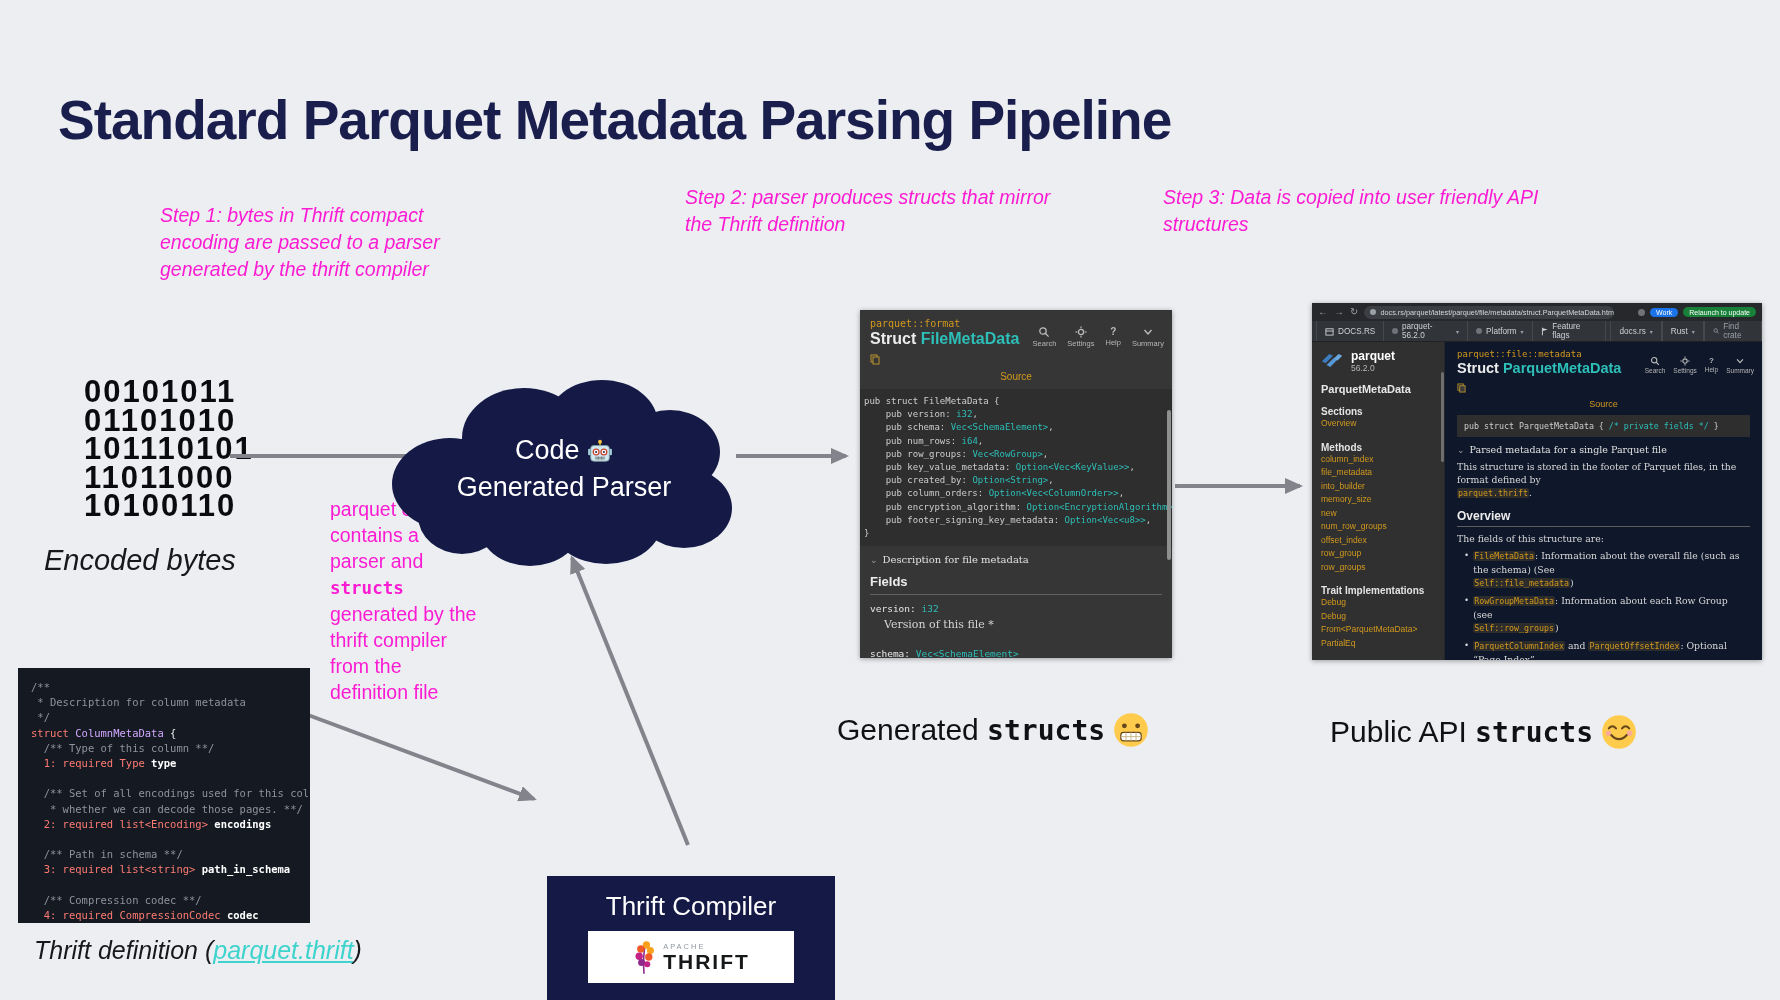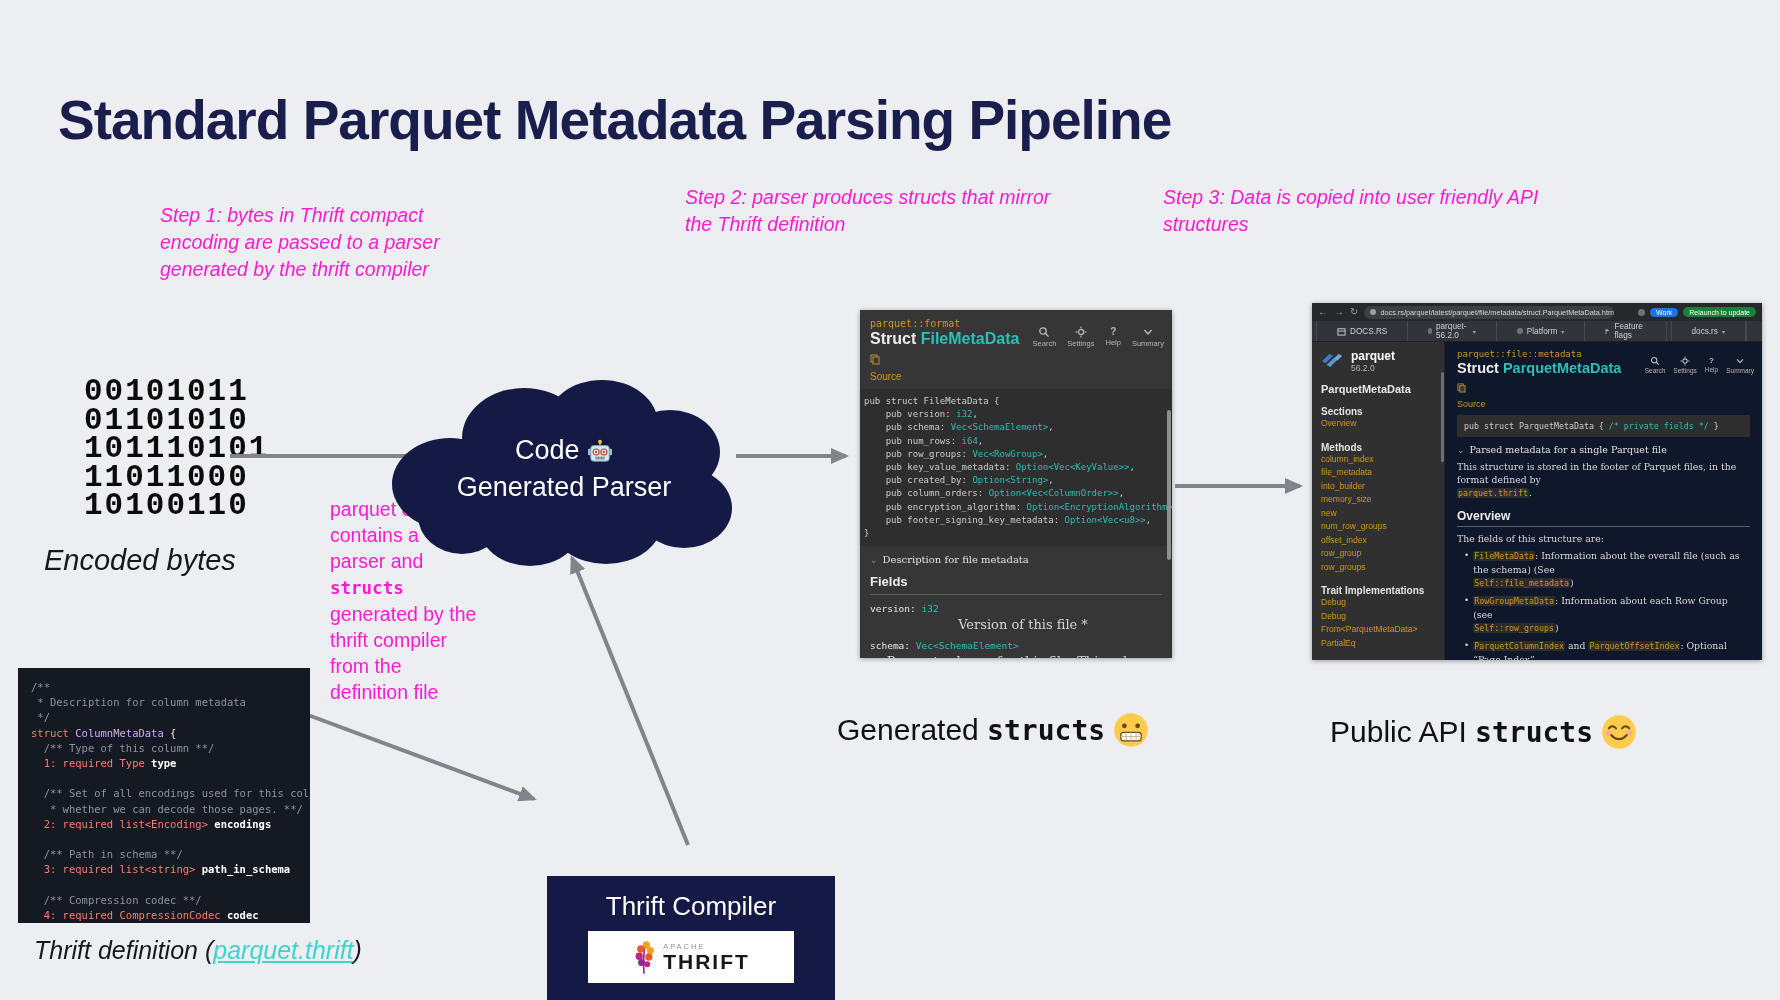--- a/index.html
+++ b/index.html
@@ -8,21 +8,21 @@
   .abs{position:absolute;}
   
   .title{left:58px;top:88px;font-size:55px;font-weight:800;letter-spacing:-1px;color:#1a1e4d;}
   .step{color:#fb1bd3;font-style:italic;font-size:19.5px;line-height:1.38;}
   .step1{left:160px;top:202px;width:330px;}
   .step2{left:685px;top:184px;width:370px;}
   .step3{left:1163px;top:184px;width:420px;}
   .note{left:330px;top:496px;width:148px;font-size:19.5px;line-height:26px;color:#fb1bd3;}
   .note .tk-code{font-family:"DejaVu Sans Mono","Liberation Mono",monospace;font-weight:700;font-size:17.5px;}
   
-  .binary{left:84px;top:378px;font-weight:800;font-size:31px;line-height:28.5px;letter-spacing:2px;color:#0b0b0d;font-family:Liberation Mono, monospace;}
+  .binary{left:84px;top:378px;font-weight:800;font-size:31px;line-height:28.5px;letter-spacing:2px;color:#0b0b0d;}
   .iblabel{font-style:italic;color:#17181b;}
   .enc-label{left:44px;top:544px;font-size:29px;}
   .tdef-label{left:34px;top:936px;font-size:25px;}
   .tdef-label .tk-link{color:#3ed3cd;text-decoration:underline;cursor:pointer;}
   
   .cloud-wrap{left:388px;top:366px;width:352px;height:214px;z-index:3;}
   .cloud-text{position:absolute;left:0;top:66px;width:100%;text-align:center;color:#fff;
               font-size:27px;line-height:37px;}
   
   .tcode{left:18px;top:668px;width:292px;height:255px;background:#141922;z-index:2;
@@ -43,51 +43,51 @@
   .shot1{left:860px;top:310px;width:312px;height:348px;background:#363636;z-index:2;
          box-shadow:0 1px 5px rgba(0,0,0,.35);padding:8px 10px;box-sizing:border-box;overflow:hidden;}
   .bc{color:#d2991d;font-size:10px;}
   .dhead{font-size:16px;font-weight:700;color:#ececec;margin-top:1px;}
   .dhead .tname{color:#2dbfb8;}
   .dtools{position:absolute;display:flex;gap:11px;}
   .dtool{display:flex;flex-direction:column;align-items:center;gap:1px;cursor:pointer;}
   .dtool .lbl{font-size:7.5px;color:#b5b5b5;}
   .shot1 .dtools{right:8px;top:16px;}
   .copy-row{margin-top:3px;}
-  .src{color:#d2991d;font-size:10px;margin-top:2px;cursor:pointer;}
+  .src{color:#d2991d;font-size:10px;margin-top:2px;cursor:pointer;text-align:center;}
   .rcode{margin:7px -10px 0;background:#2e2e2e;padding:6px 4px;white-space:pre;
          font-family:"DejaVu Sans Mono","Liberation Mono",monospace;font-size:9px;line-height:13.2px;color:#cdcdcd;}
   .rcode .tk-t{color:#2dbfb8;} .rcode .tk-p{color:#cdcdcd;}
   .toggle-row{margin-top:8px;font-size:10px;color:#e0e0e0;}
   .toggle-row .chev{color:#9a9a9a;margin-right:5px;font-size:9px;}
   .fields-h{margin-top:9px;font-size:13px;font-weight:700;color:#ececec;border-bottom:1px solid #606060;padding-bottom:5px;}
   .fsig{margin-top:8px;font-size:9.5px;color:#e8e8e8;}
   .fsig .tk-t{color:#2dbfb8;} .fsig .tk-m{color:#e8e8e8;}
-  .fdesc{margin:4px 0 8px 14px;font-size:13px;line-height:13.5px;color:#d5d5d5;text-align:center;}
+  .fdesc{margin:4px 0 16px 14px;font-size:11px;line-height:13.5px;color:#d5d5d5;}
   .vscroll{position:absolute;right:1px;width:4px;background:#8f8f8f;border-radius:2px;}
   
   .cap{font-size:30px;color:#101114;display:flex;align-items:center;gap:8px;}
   .cap .tk-p{white-space:pre;}
   .cap .tk-code{font-family:"DejaVu Sans Mono","Liberation Mono",monospace;font-weight:700;font-size:28px;}
   .cap1{left:837px;top:712px;} .cap2{left:1330px;top:714px;}
   
   .browser{left:1312px;top:303px;width:450px;height:357px;z-index:2;background:#38393b;
            box-shadow:0 1px 5px rgba(0,0,0,.35);overflow:hidden;}
   .chrome{height:18px;background:#26282b;display:flex;align-items:center;padding:0 6px;gap:6px;}
   .navg{color:#9aa0a6;font-size:10px;line-height:1;cursor:pointer;}
   .url{width:238px;height:13px;background:#3b3e42;border-radius:7px;display:flex;align-items:center;
        gap:4px;padding:0 6px;font-size:7.3px;color:#d5d6d7;overflow:hidden;white-space:nowrap;cursor:text;}
   .urldot{width:6px;height:6px;border-radius:50%;background:#9aa0a6;flex:0 0 auto;}
   .chrome-right{margin-left:auto;display:flex;align-items:center;gap:5px;}
   .cicon{width:7px;height:7px;border-radius:50%;background:#6f7378;cursor:pointer;}
   .work{background:#1a73e8;color:#fff;font-size:7px;padding:1px 6px;border-radius:7px;cursor:pointer;}
   .update{background:#188038;color:#fff;font-size:7px;padding:1.5px 6px;border-radius:7px;cursor:pointer;}
   .btoolbar{height:20px;background:#313439;display:flex;align-items:center;font-size:8.2px;color:#cfd2d6;
             border-bottom:1px solid #202124;}
-  .titem{display:flex;align-items:center;gap:4px;padding:0 20px;height:100%;border-right:1px solid #45484d;cursor:pointer;}
+  .titem{display:flex;align-items:center;gap:4px;padding:0 8px;height:100%;border-right:1px solid #45484d;cursor:pointer;}
   .titem:first-child{border-left:1px solid #45484d;margin-left:4px;}
   .tright{margin-left:auto;display:flex;height:100%;align-items:center;}
   .tright .titem{border-left:1px solid #45484d;}
   .marr{font-size:6px;color:#9aa0a6;}
   .bbody{display:flex;height:319px;}
   .bside{width:132px;background:#303030;padding:8px 9px;box-sizing:border-box;position:relative;overflow:hidden;flex:0 0 auto;}
   .slogo-row{display:flex;gap:6px;align-items:flex-start;}
   .sname{font-size:12px;font-weight:700;color:#fff;line-height:1.1;}
   .sver{font-size:8.5px;color:#b7b7b7;}
   .spage{font-size:11px;font-weight:700;color:#e8e8e8;margin-top:10px;}

